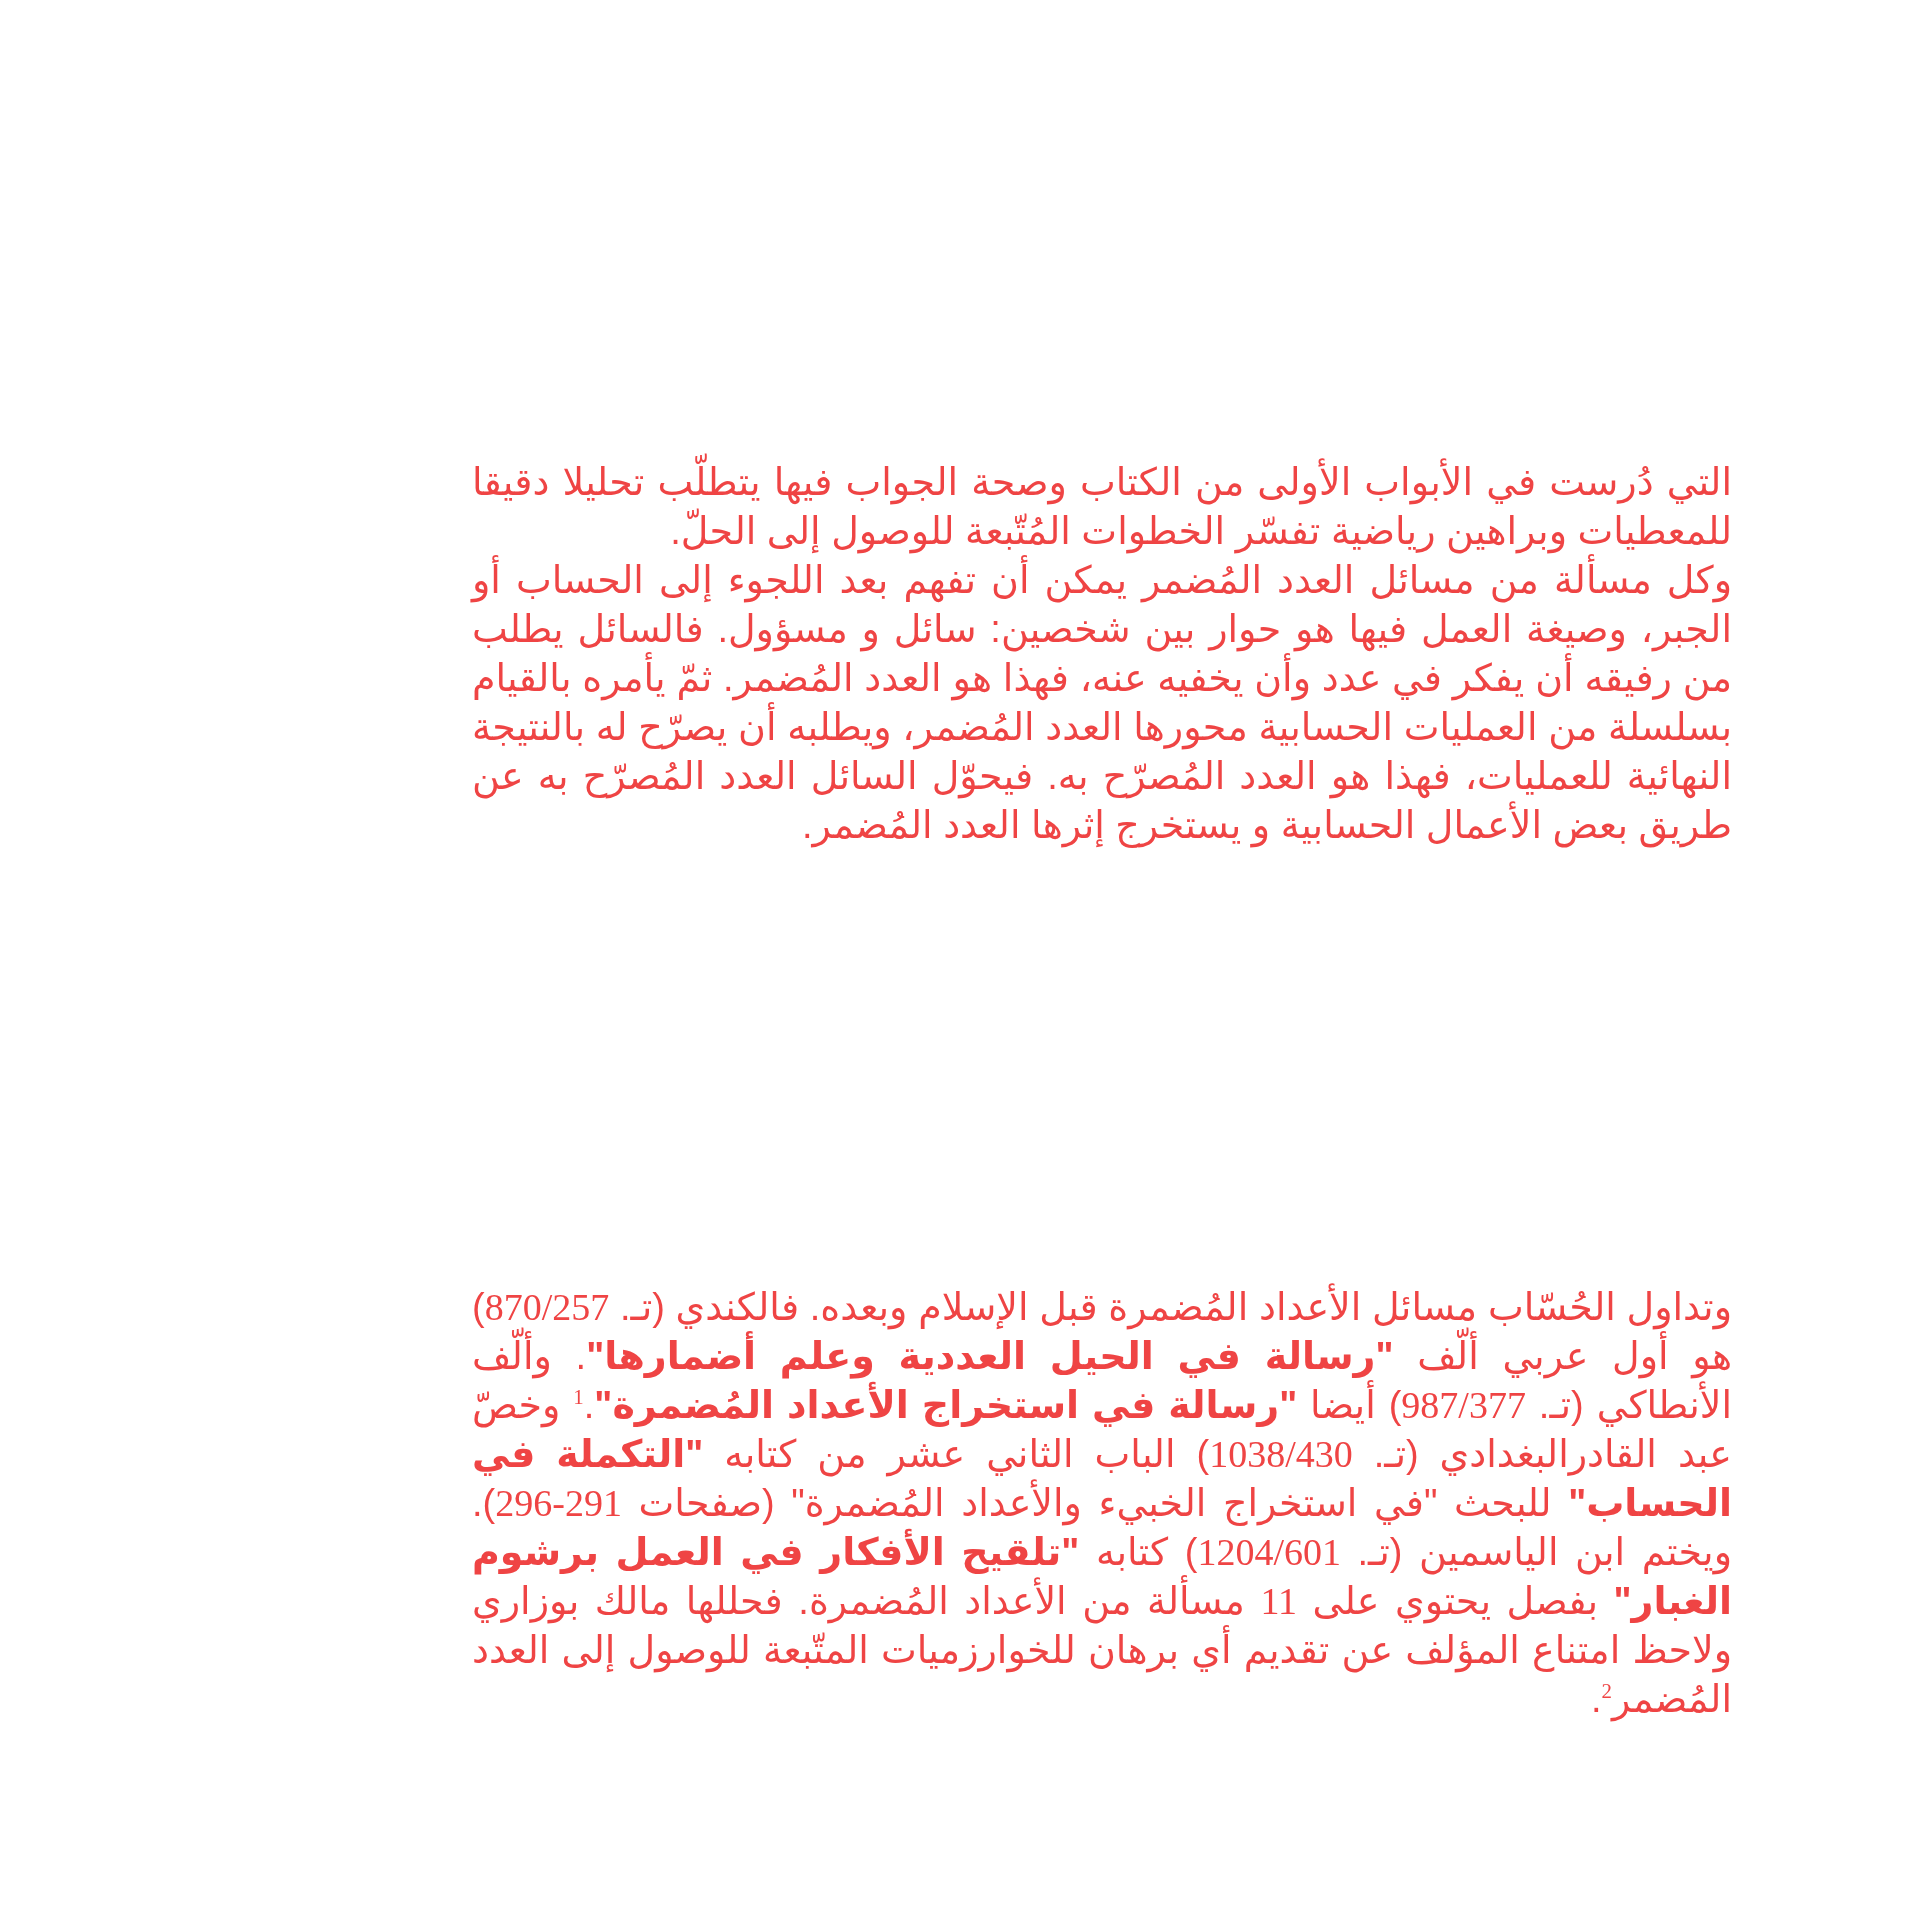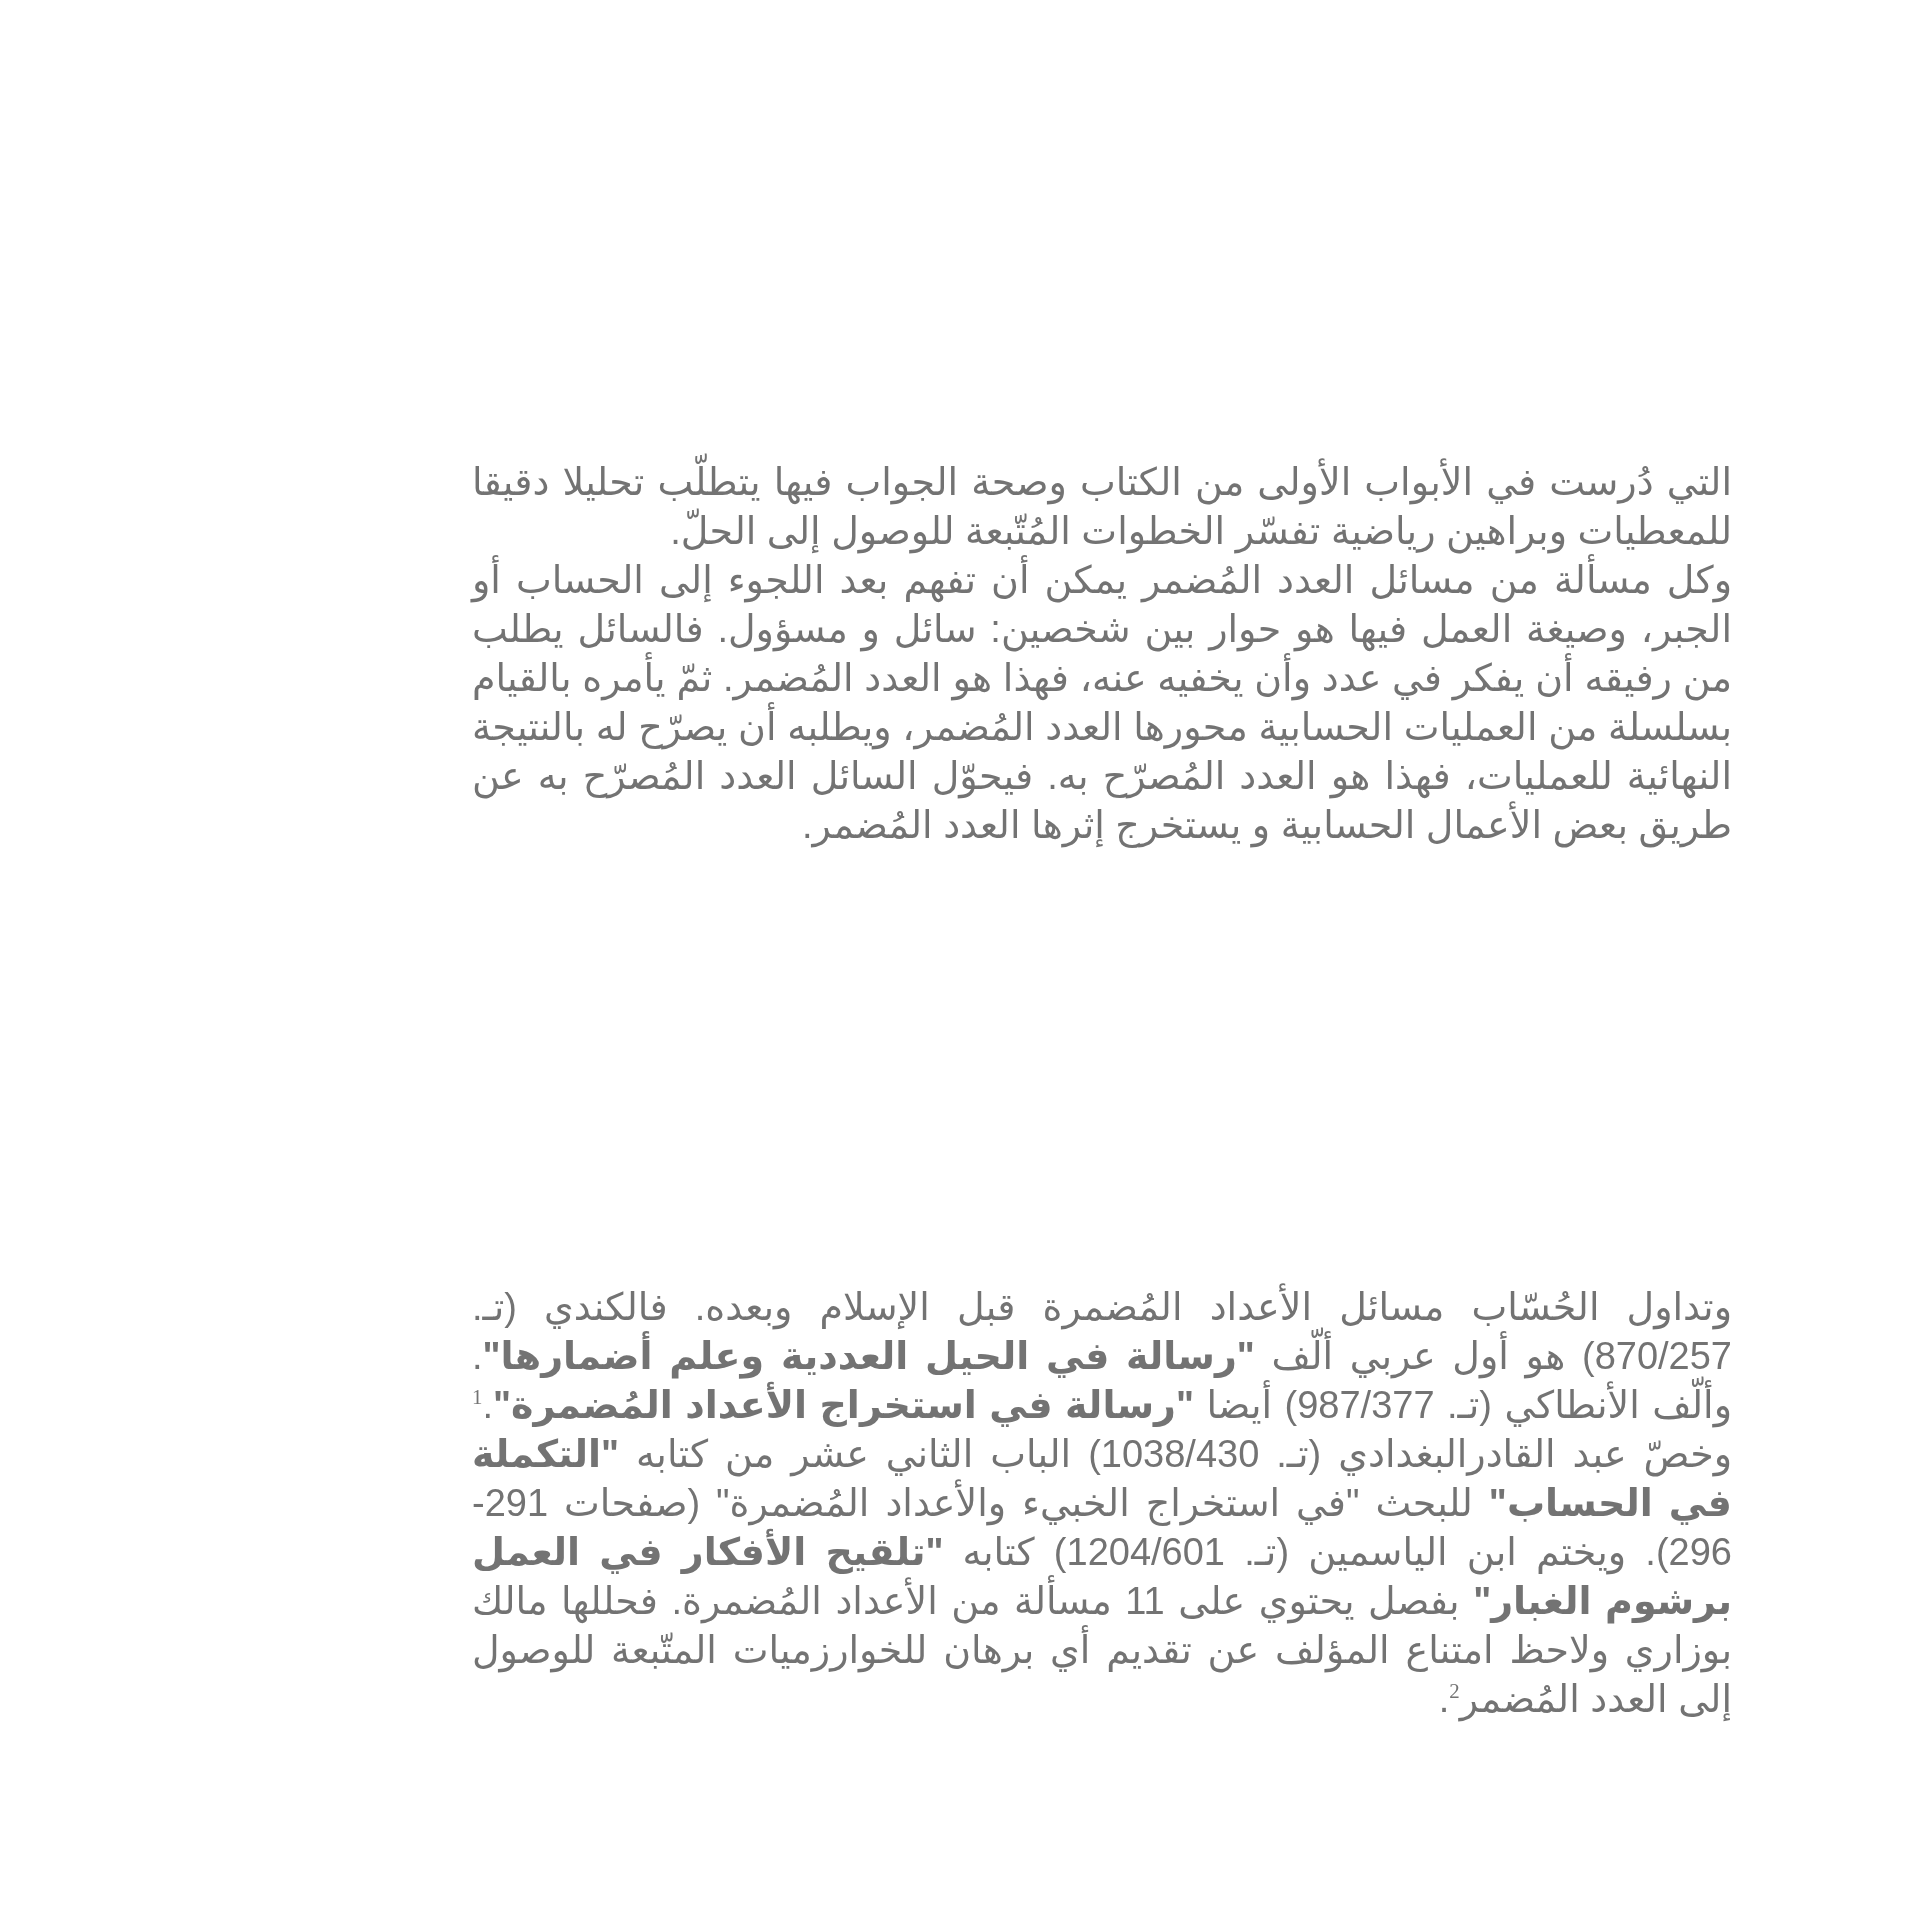--- a/index.html
+++ b/index.html
@@ -2,24 +2,24 @@
 <html style="font-size:6.2px"><head>
 <meta charset="utf-8">
 <style>
   html, body { margin: 0; padding: 0; background: #ffffff; }
   body { width: 2179px; height: 3082px; position: relative; overflow: hidden; }
   .page { position: absolute; left: 0; top: 0; width: 2179px; height: 3082px; background: #ffffff; }
   .block {
     position: absolute; left: 472px; width: 1260px;
     direction: rtl; text-align: justify; text-align-last: right;
     font-family: "Liberation Sans", "DejaVu Sans", sans-serif;
-    font-size: 38px; line-height: 49px; color: #737373;
+    font-size: 38px; line-height: 49px; color: #ef4444;
   }
   .block p { margin: 0; }
-  .num { font-family: Liberation Sans, sans-serif; }
+  .num { font-family: Liberation Serif, serif; }
   b { font-weight: bold; }
   sup { font-size: 55%; line-height: 0; vertical-align: super; font-family: "Liberation Serif", serif; }
   .sec1 { top: 458px; }
   .sec2 { top: 1283px; }
 </style>
 </head>
 <body>
 
 <div class="page">
 

